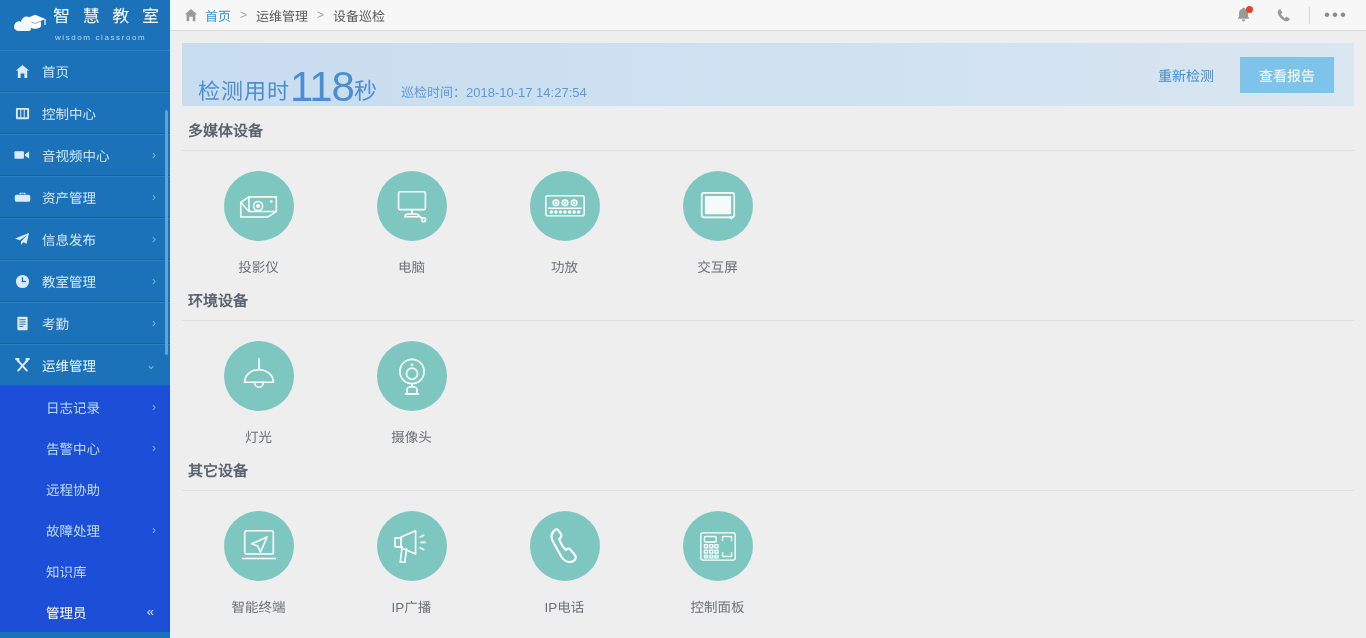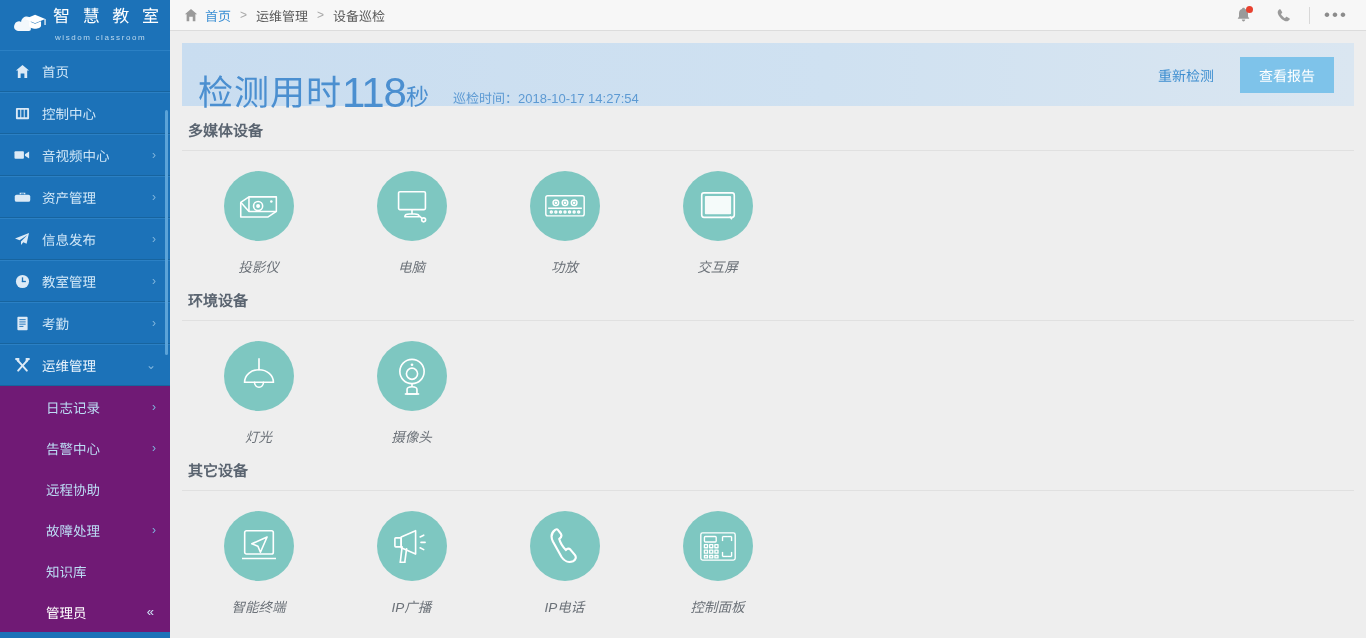--- a/index.html
+++ b/index.html
@@ -54,21 +54,21 @@
     color: #dceaf6;
   }
   .nav-item .nav-label { flex: 1 1 auto; white-space: nowrap; }
   .nav-item .nav-arrow {
     font-size: 12px; color: #7fb4dc; margin-right: 14px;
     line-height: 1;
   }
   .nav-item.expanded { background: #1c72b8; }
   .nav-item.expanded .nav-label { color: #eaf4fd; }
 
-  .subnav { background: #701a75; }
+  .subnav { background: #1d4ed8; }
   .sub-item {
     height: 41px;
     display: flex; align-items: center;
     padding-left: 46px;
     color: #bcdcf4;
     font-size: 13.5px;
     cursor: pointer;
   }
   .sub-item .sub-label { flex: 1 1 auto; white-space: nowrap; }
   .sub-item .sub-arrow { font-size: 12px; color: #7fb4dc; margin-right: 14px; }
@@ -113,21 +113,21 @@
 
   
   .banner {
     margin: 12px 12px 0 12px;
     height: 63px;
     background: linear-gradient(to right, #c9ddf0 0%, #cfe1f1 55%, #dae6f1 100%);
     display: flex; align-items: center;
     padding: 0 20px 0 16px;
   }
   .banner-left { display: flex; align-items: baseline; }
-  .b-title { font-size: 35px; color: #4b8fd0; letter-spacing: 1px; margin-top: 29px; }
+  .b-title { font-size: 22px; color: #4b8fd0; letter-spacing: 1px; margin-top: 29px; }
   .b-num {
     font-size: 42px; color: #4b8fd0; font-weight: normal;
     line-height: 1; letter-spacing: -1px; position: relative; top: 2px;
   }
   .b-unit { font-size: 23px; color: #4b8fd0; }
   .b-time {
     font-size: 13px; color: #5d9ad3; margin-left: 24px;
     position: relative; top: -2px; white-space: nowrap;
   }
   .banner-spacer { flex: 1 1 auto; }
@@ -145,21 +145,21 @@
 
   
   .content { padding: 0 12px; }
   .section { margin-top: 13px; }
   .sec-head {
     font-size: 15px; color: #5a6470; font-weight: bold;
     padding: 0 0 10px 6px;
     border-bottom: 1px solid #e0e0e0;
   }
   .dev-grid { display: flex; padding-top: 20px; }
-  .dev { width: 153px; display: flex; flex-direction: column; align-items: center; cursor: pointer; font-style: italic; }
+  .dev { width: 153px; display: flex; flex-direction: column; align-items: center; cursor: pointer; }
   .dev-circle {
     width: 70px; height: 70px; border-radius: 50%;
     background: #7ec7c1;
     display: flex; align-items: center; justify-content: center;
   }
   .dev-label { margin-top: 15px; font-size: 13.5px; color: #6b7178; white-space: nowrap; }
   svg { display: block; }
 </style>
 </head>
 <body>

